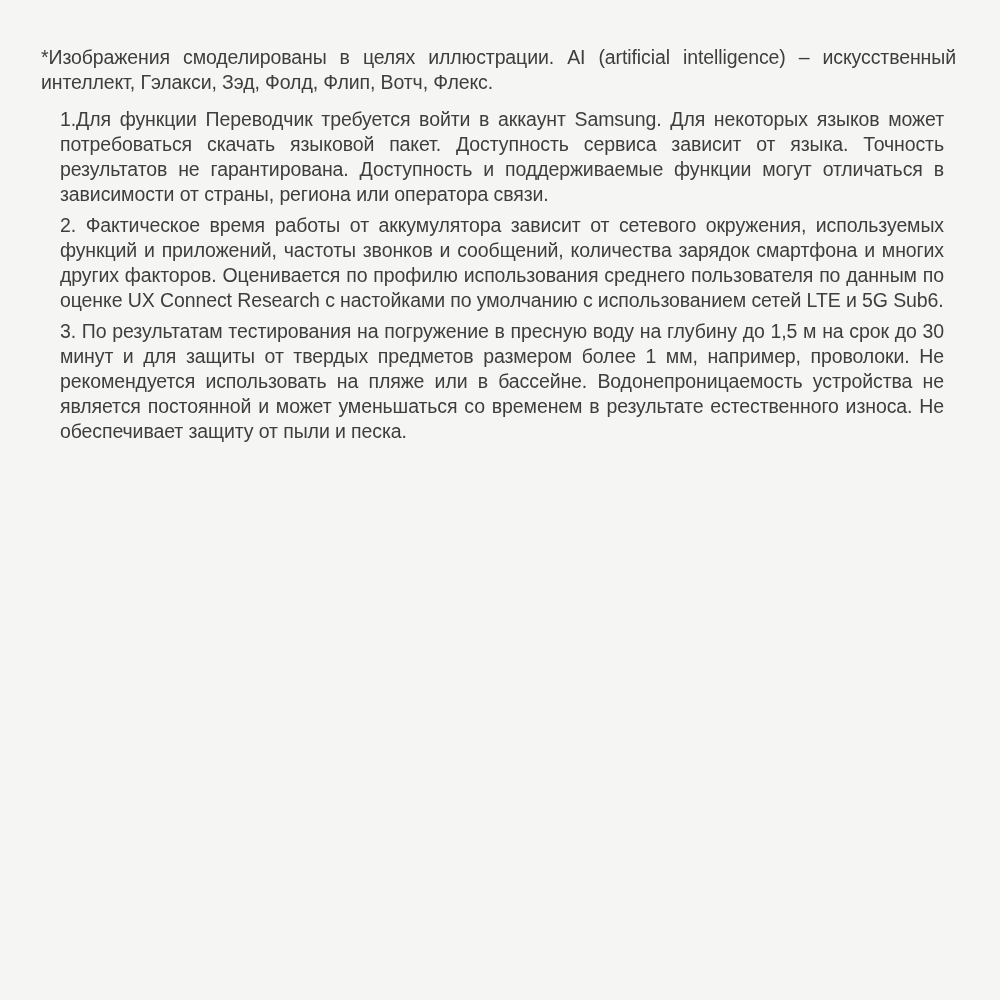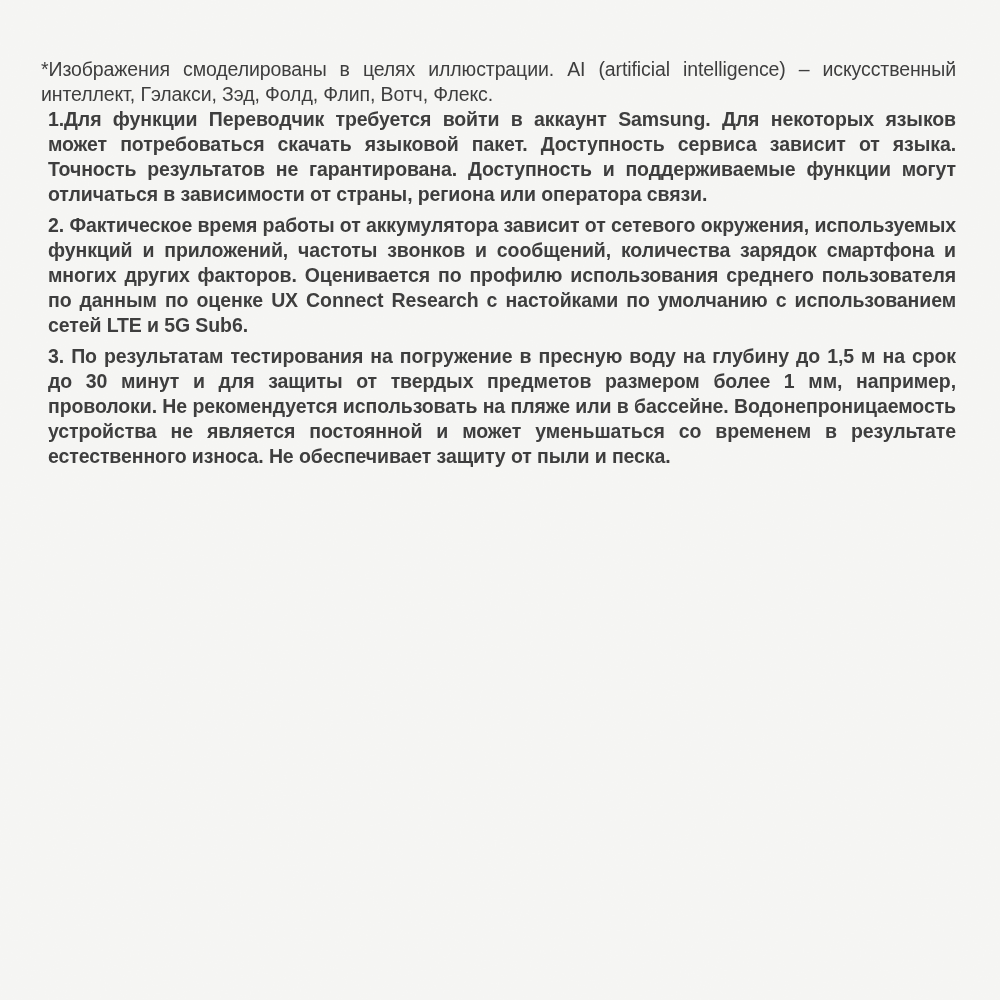--- a/index.html
+++ b/index.html
@@ -20,39 +20,38 @@
     top: 0;
     width: 1000px;
     height: 1000px;
     opacity: 0.55;
     pointer-events: none;
     z-index: 0;
   }
   .content {
     position: relative;
     z-index: 1;
-    padding: 57px 44px 0 41px; 
+    padding: 45px 44px 0 41px; 
     box-sizing: border-box;
     width: 1000px;
   }
   .content p, .content li {
     font-size: 19.5px;
     line-height: 25px;
     letter-spacing: -0.1px;
     text-align: justify;
     margin: 0;
   }
   .intro-note {
     margin-bottom: 25px;
   }
   ol.footnotes {
     list-style: none;
-    margin: 0;
+    margin: 12px;
     padding: 0 0 0 7px; 
-    font-weight: bold;
   }
   ol.footnotes li {
     margin-bottom: 6px;
   }
   .footnote-number {
     white-space: pre; 
   }
 </style>
 </head>
 <body>

